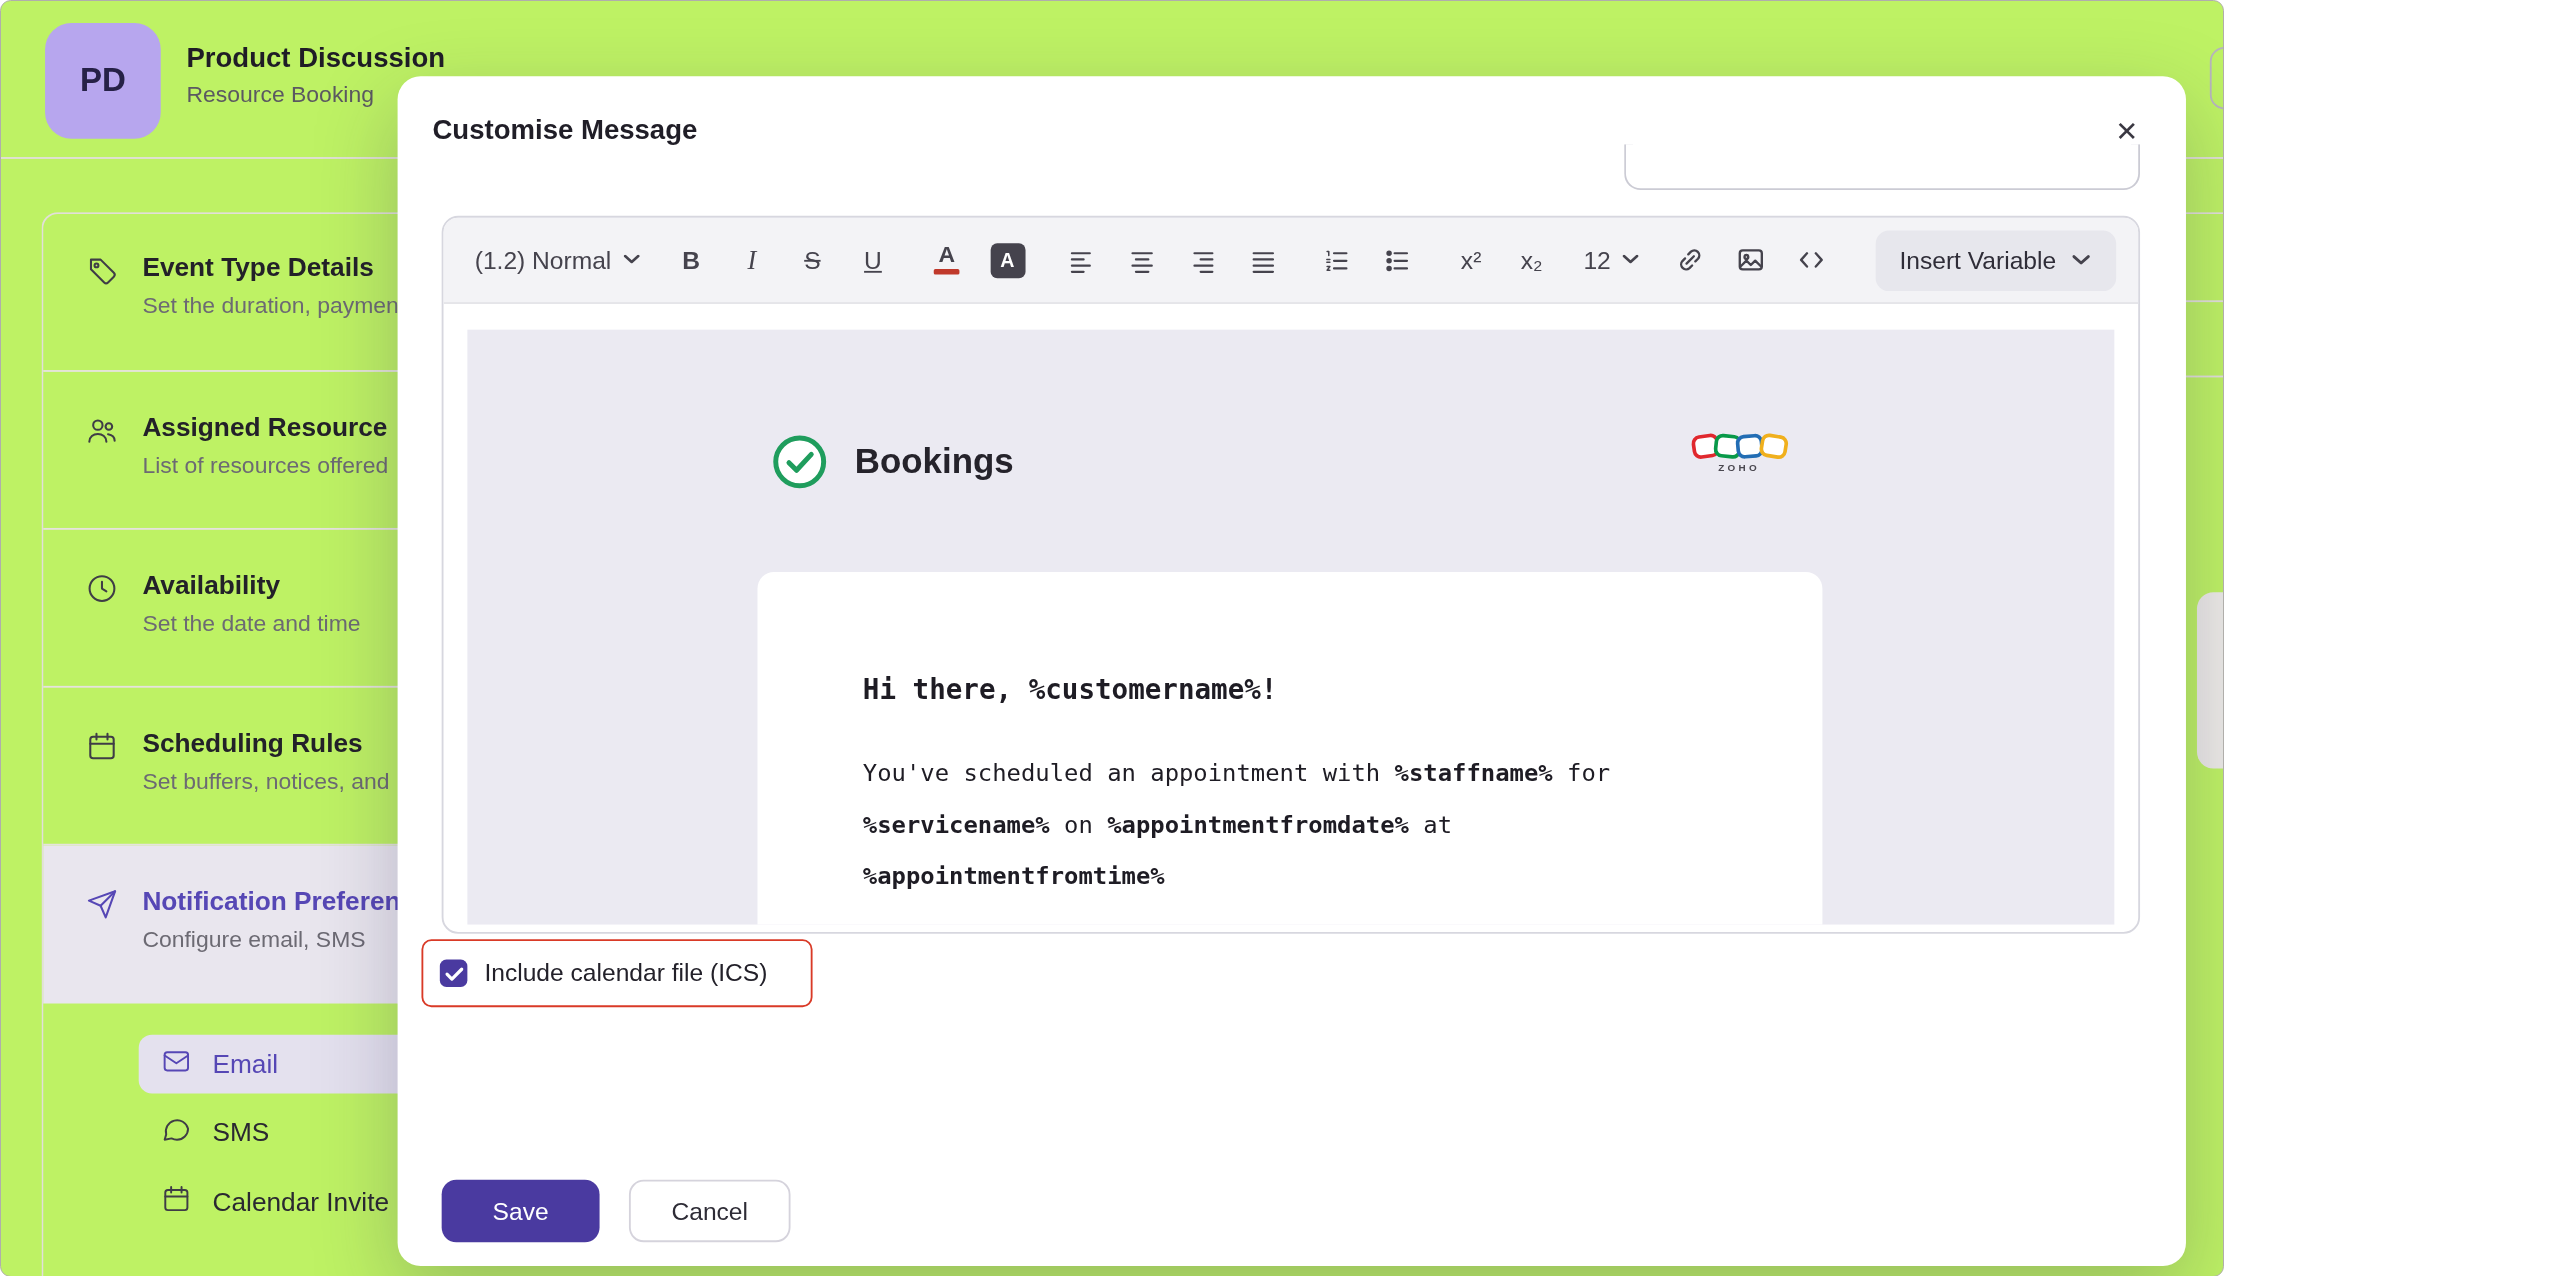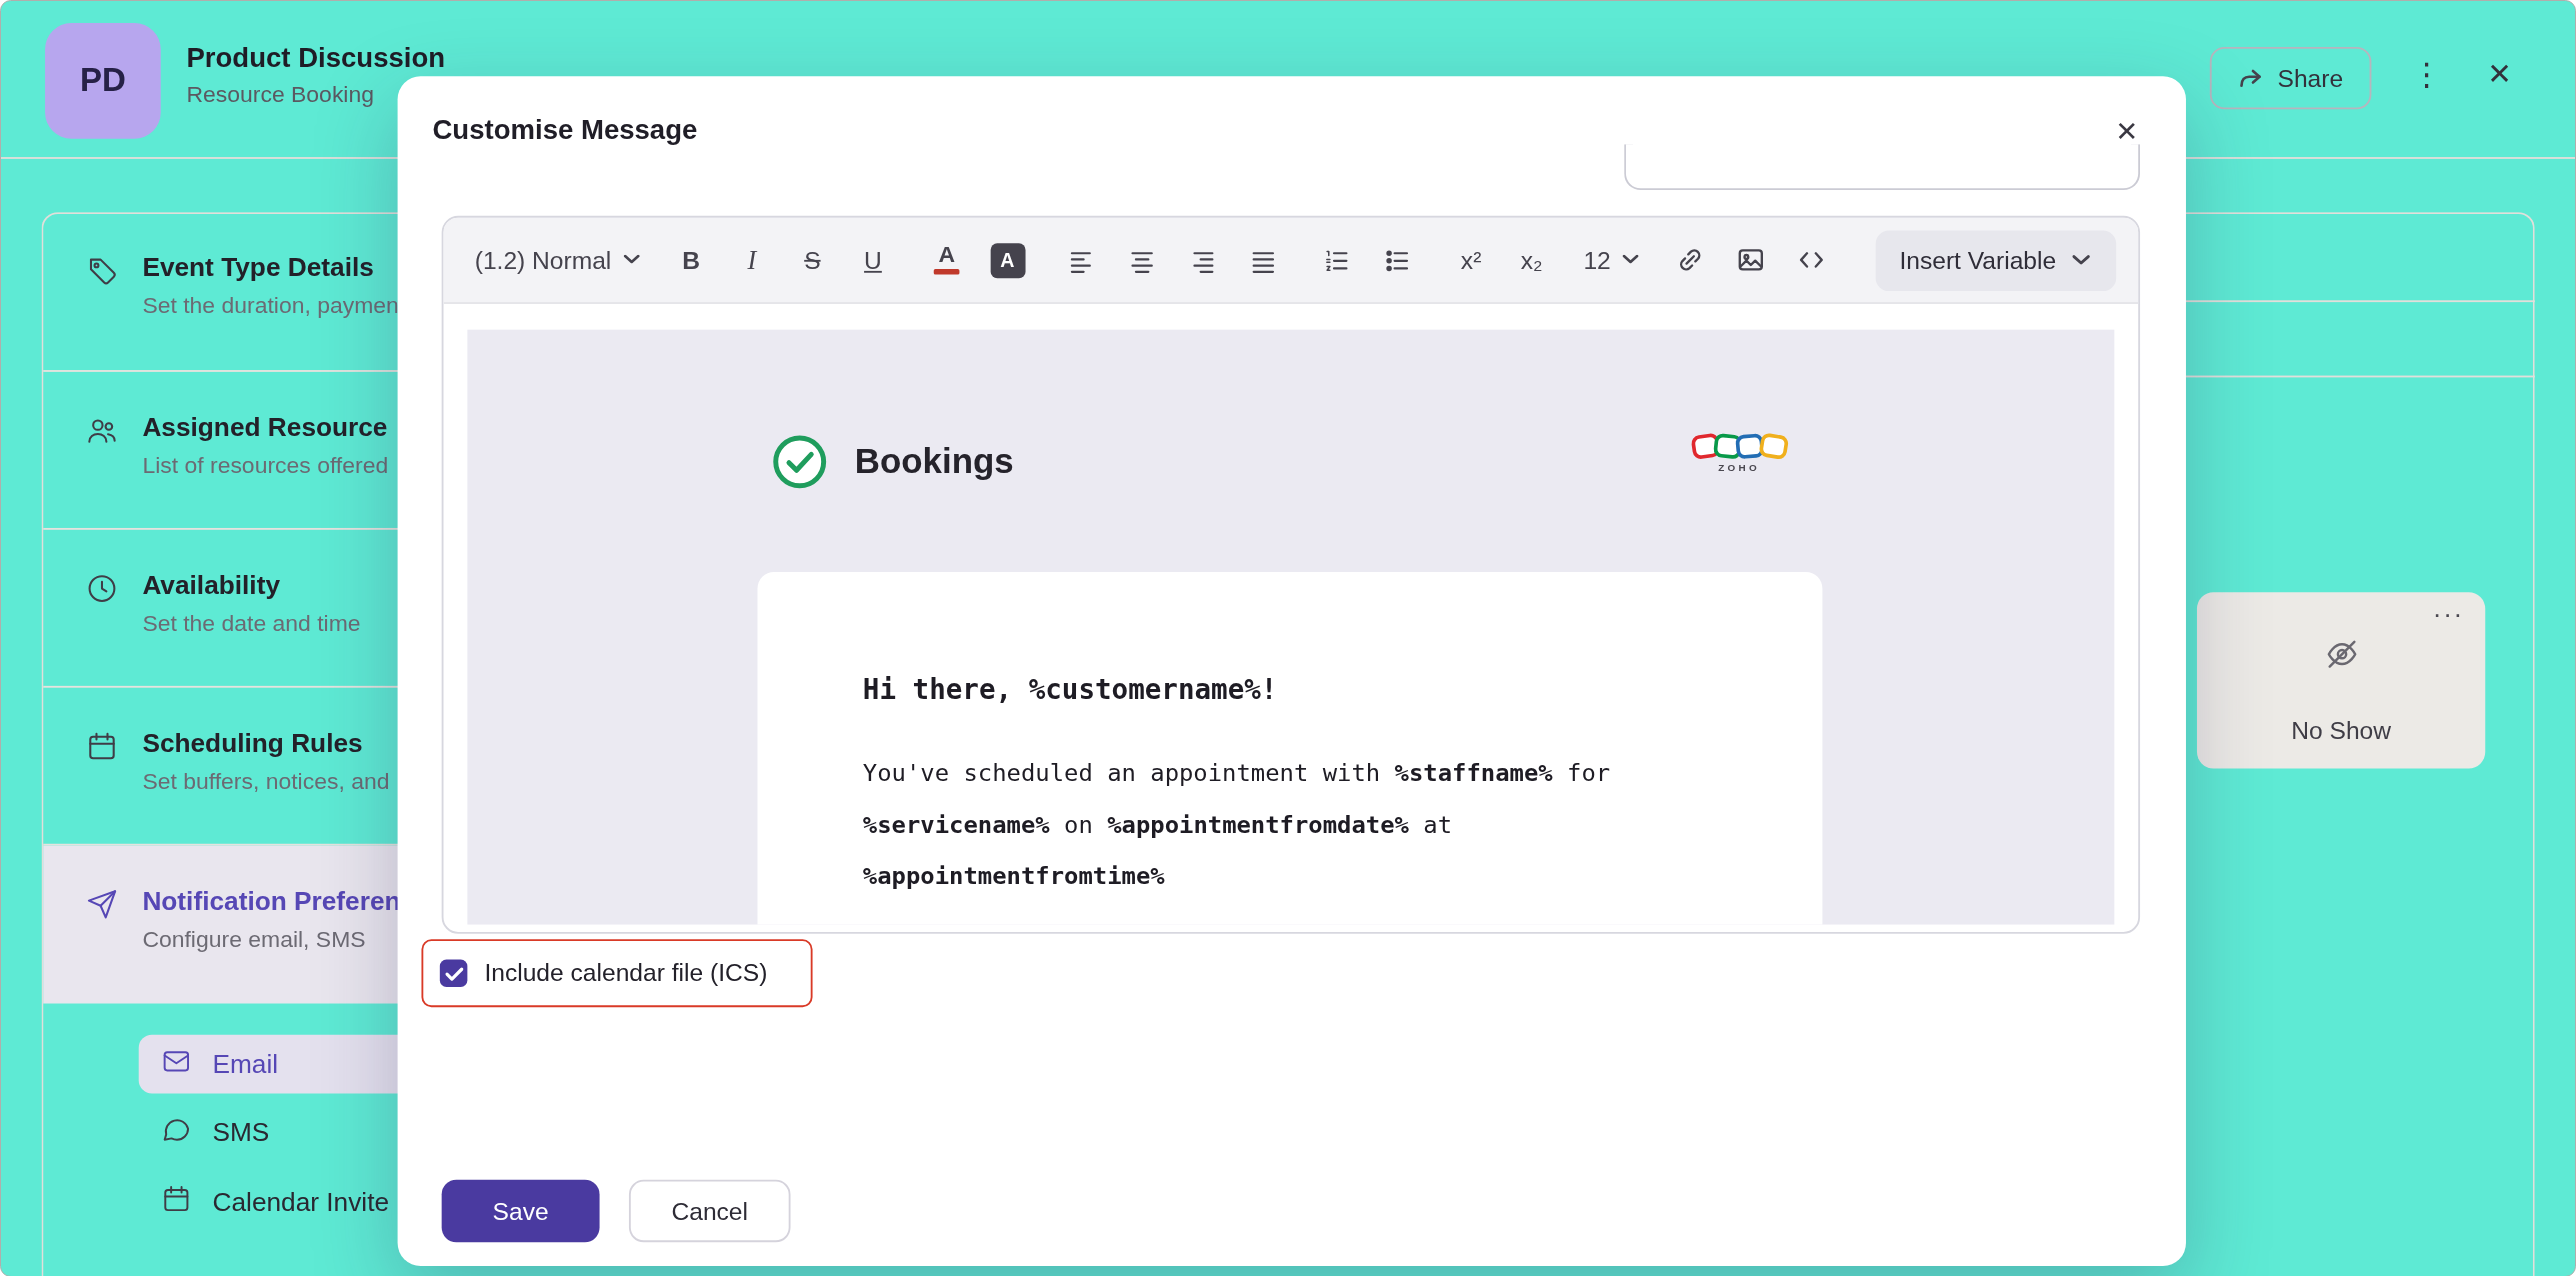--- a/index.html
+++ b/index.html
@@ -1,19 +1,19 @@
 <!DOCTYPE html>
 <html style="font-size:14.3px"><head>
 <meta charset="utf-8">
 <style>
   * { box-sizing: border-box; margin: 0; padding: 0; }
   html,body { background:#ffffff; }
   .viewport {
-    position: relative; width: 2576px; height: 1277px; overflow: hidden;
-    border: 1.8px solid #b0aeab; border-radius: 10.7px; background: #5eead4;
+    position: relative; width: 2224px; height: 1277px; overflow: hidden;
+    border: 1.8px solid #b0aeab; border-radius: 10.7px; background: #bef264;
   }
   .stage {
     position: absolute; left: 0; top: 0; width: 1403px; height: 695px;
     transform: scale(1.8361); transform-origin: top left;
     font-family: "Liberation Sans", sans-serif; color: #23212a;
   }
   
   .header { position: absolute; left:0; top:0; width:1403px; height:86px; border-bottom:0.9px solid #e2dfda; }
   .avatar { position:absolute; left:24px; top:11.6px; width:63px; height:63px; border-radius:14.3px;
     background:#b7a6ee; color:#262147; font-weight:700; font-size:18px;

